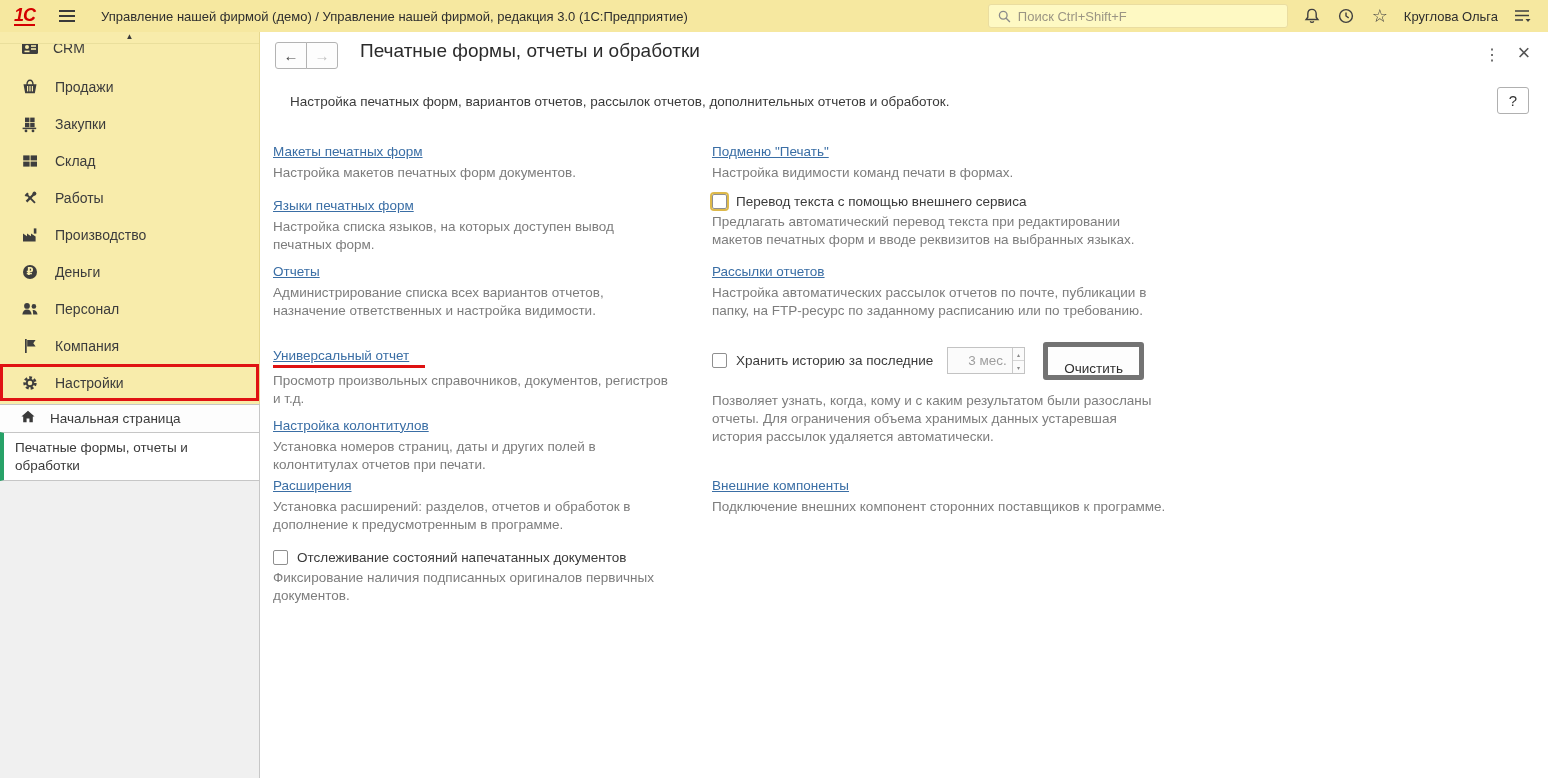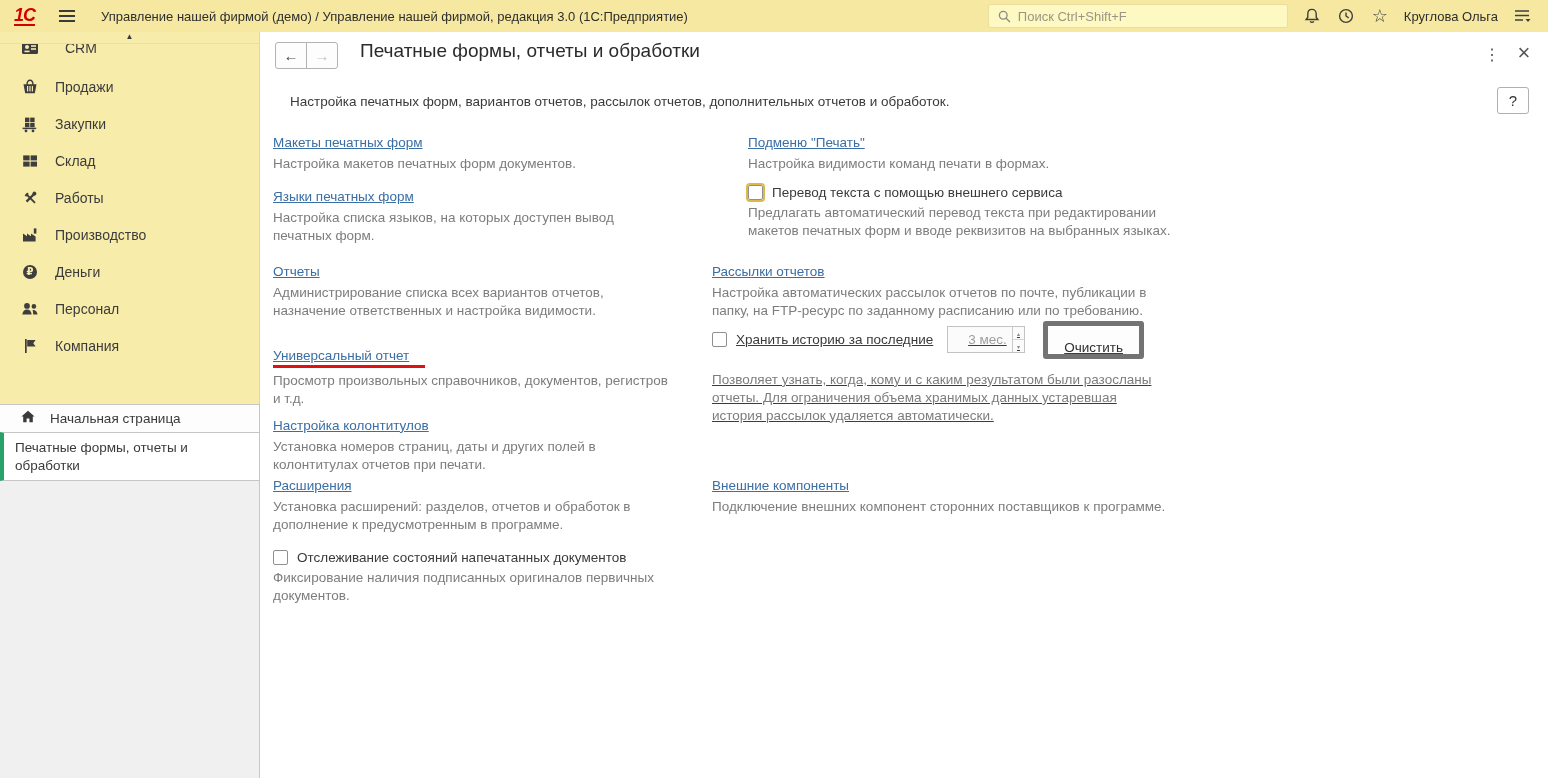--- a/index.html
+++ b/index.html
@@ -29,21 +29,21 @@
   
   .leftcol { position:absolute; left:0; top:32px; width:260px; height:746px; display:flex; flex-direction:column; }
   .nav { height:372px; background:#f8ecab; border-right:1px solid #e6d88e; }
   .scroll-strip { height:12px; text-align:center; font-size:8px; line-height:10px; color:#3a3a3a;
                   border-bottom:1px solid #eadf9c; cursor:pointer; }
   .nav-item { height:37px; display:flex; align-items:center; padding-left:20px; cursor:pointer; }
   .nav-item .ico { width:20px; display:flex; justify-content:center; }
   .nav-item .lbl { margin-left:15px; font-size:14px; color:#3c3c3c; }
   .nav-item.clipped { height:24px; overflow:hidden; }
   .nav-item.clipped .inner { display:flex; align-items:center; margin-top:-16px; }
-  .nav-item.clipped .inner .lbl { margin-left:25px; font-size:14px; color:#3c3c3c; }
+  .nav-item.clipped .inner .lbl { margin-left:13px; font-size:14px; color:#3c3c3c; }
   .nav-item.selected { outline:3px solid #e01212; outline-offset:-3px; }
   .home-row { height:28px; background:#fdfdfd; border-top:1px solid #c6c6c6; border-right:1px solid #c6c6c6;
               display:flex; align-items:center; padding-left:20px; cursor:pointer; }
   .home-row .lbl { margin-left:14px; font-size:13.5px; color:#3a3a3a; }
   .tab { height:49px; background:#fff; border-top:1px solid #c6c6c6; border-bottom:1px solid #c6c6c6;
          border-right:1px solid #c6c6c6; border-left:4px solid #27a268;
          padding:6px 10px 0 11px; font-size:13.5px; color:#3a3a3a; line-height:1.35; cursor:pointer; }
   .left-rest { flex:1; background:#f0f0f0; border-right:1px solid #c7c7c7; }
 
   
@@ -55,27 +55,27 @@
   .nav-btn.fwd  { border-radius:0 3px 3px 0; margin-left:-1px; color:#c2c2c2; }
   .page-title { position:absolute; left:100px; top:8px; font-size:19px; color:#2b2b2b; }
   .kebab { position:absolute; right:48px; top:13px; font-size:16px; color:#555; cursor:pointer; width:16px; text-align:center; }
   .close-x { position:absolute; right:15px; top:8px; font-size:22px; color:#555; cursor:pointer; width:18px; text-align:center; }
   .subtitle { position:absolute; left:30px; top:62px; font-size:13.5px; color:#3a3a3a; }
   .help-btn { position:absolute; right:19px; top:55px; width:32px; height:27px; background:#fff;
               border:1px solid #b0b0b0; border-radius:3px; font-size:15px; color:#333;
               display:flex; align-items:center; justify-content:center; cursor:pointer; }
 
   .row { position:absolute; left:13px; display:grid; grid-template-columns:439px 470px; }
-  .row1 { top:101px;gap:36px; } .row2 { top:230px; } .row3 { top:444px; }
+  .row1 { top:110px; } .row2 { top:230px; } .row3 { top:444px; }
   .cell-l { width:396px; } .cell-r { width:458px; }
 
   .link { color:#3a6ea5; font-size:13.5px; text-decoration:underline; cursor:pointer; display:inline-block; }
   .desc { color:#7d7d7d; font-size:13.5px; line-height:1.33; margin-top:4px; }
   .item { }
-  .mt8  { margin-top:8px; }  .mt10 { margin-top:1px;text-decoration:underline; } .mt12 { margin-top:12px; }
+  .mt8  { margin-top:8px; }  .mt10 { margin-top:22px; } .mt12 { margin-top:12px; }
   .mt14 { margin-top:14px; } .mt16 { margin-top:16px; } .mt26 { margin-top:26px; }
   .red-underline { width:152px; height:3px; background:#de1212; margin-top:1px; }
 
   .cb-row { display:flex; align-items:center; }
   .checkbox { width:15px; height:15px; background:#fff; border:1px solid #8f8f8f; border-radius:2px;
               flex:none; cursor:pointer; }
   .checkbox.focused { outline:2px solid #ddb94b; }
   .cb-label { margin-left:9px; font-size:13.5px; color:#3a3a3a; }
 
   .hist-row { display:flex; align-items:center; }
@@ -246,20 +246,29 @@
     <div class="nav-item">
       <span class="ico">
         <svg width="18" height="18" viewBox="0 0 18 18" fill="#3e3e3e">
           <rect x="4" y="2" width="1.7" height="14"></rect>
           <path d="M6.2 3h8.4l-2.3 3.3 2.3 3.3H6.2z"></path>
         </svg>
       </span>
       <span class="lbl">Компания</span>
     </div>
 
+    <div class="nav-item selected">
+      <span class="ico">
+        <svg width="18" height="18" viewBox="0 0 18 18" fill="none">
+          <circle cx="9" cy="9" r="5.4" stroke="#3e3e3e" stroke-width="2.6" stroke-dasharray="2.8 2"></circle>
+          <circle cx="9" cy="9" r="3.3" stroke="#3e3e3e" stroke-width="2"></circle>
+        </svg>
+      </span>
+      <span class="lbl">Настройки</span>
+    </div>
   </div>
 
   <div class="home-row">
     <span>
       <svg width="16" height="16" viewBox="0 0 18 18" fill="#3a3a3a">
         <path d="M9 2l7.4 6.4h-2V15h-3.8v-4.2H7.4V15H3.6V8.4h-2z"></path>
       </svg>
     </span>
     <span class="lbl">Начальная страница</span>
   </div>

